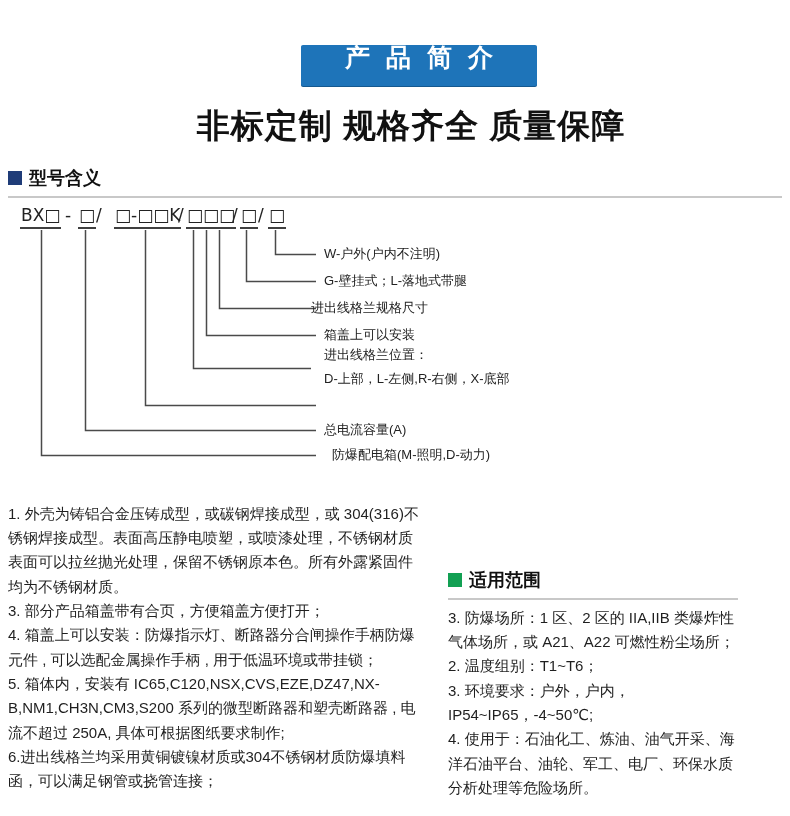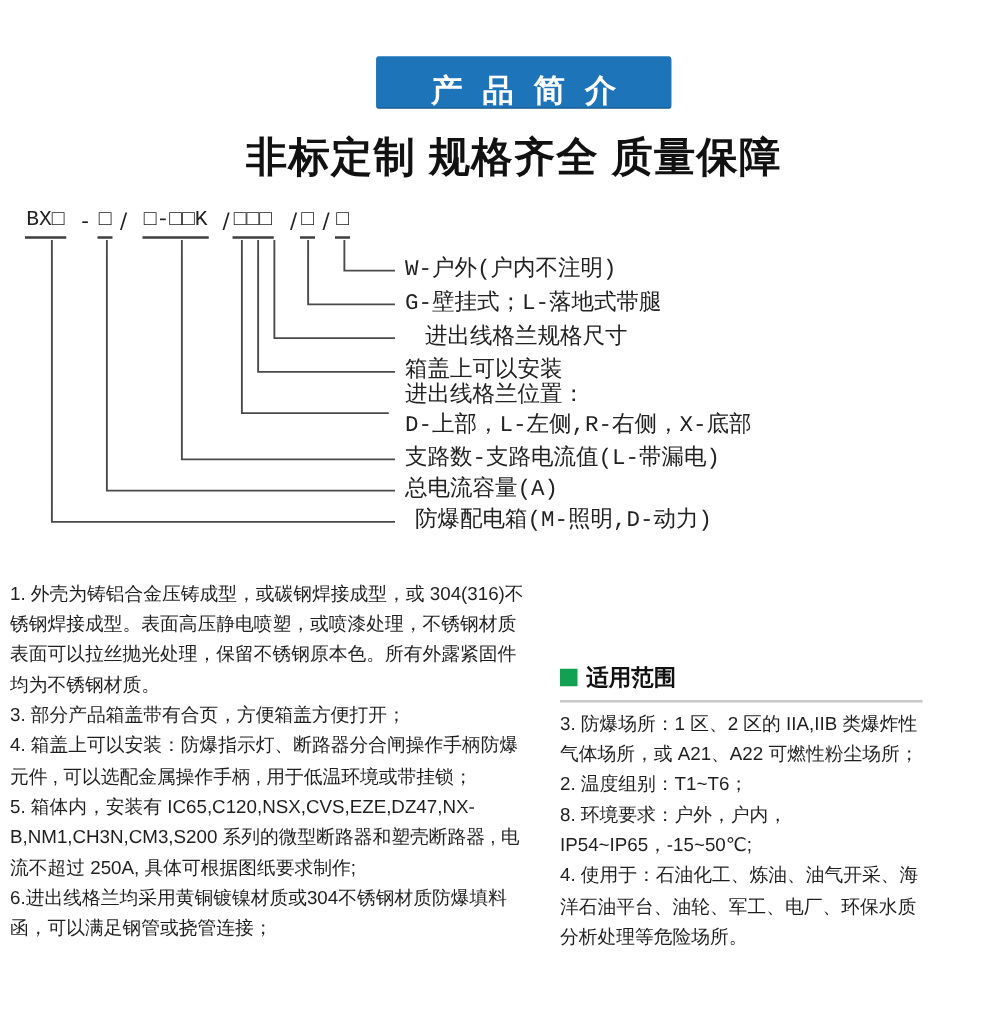--- a/index.html
+++ b/index.html
@@ -8,21 +8,21 @@
     width:790px; height:816px; overflow:hidden;
     font-family:"Liberation Sans","DejaVu Sans",sans-serif;
     color:#1f1f1f;
   }
   .page { width:790px; height:816px; position:relative; }
 
   
   .banner-wrap { margin-top:45px; display:flex; justify-content:center; }
   .banner {
     width:236px; height:41px; background:#1e74b9; border-radius:2px;
-    display:flex; align-items:flex-end; justify-content:center;
+    display:flex; align-items:flex-start; justify-content:center;
     box-shadow:0 1px 0 #15598f;
     margin-left:48px;
   }
   .banner span {
     color:#ffffff; font-size:25px; font-weight:bold;
     letter-spacing:16px; margin-right:-16px; line-height:1;
   }
 
   
   .main-title {
@@ -46,26 +46,26 @@
 
   
   .diagram {
     position:relative; height:265px; margin-top:6px;
     font-family:"DejaVu Sans",sans-serif;
   }
   .diagram svg.connectors { position:absolute; left:0; top:0; }
   .seg {
     position:absolute; top:0; font-size:17px; color:#222;
     border-bottom:2px solid #3f3f3f; padding:0 1px 1px 1px;
-    white-space:nowrap; line-height:22px;font-family:Liberation Mono, monospace;
+    white-space:nowrap; line-height:22px;
   }
   .sep { position:absolute; top:0; font-size:17px; color:#222; line-height:22px; }
   .dlabel {
-    position:absolute; font-size:18px; color:#222; white-space:nowrap;
-    line-height:20px; font-family:Liberation Mono, monospace;
+    position:absolute; font-size:13px; color:#222; white-space:nowrap;
+    line-height:20px; font-family:Liberation Sans, sans-serif;
   }
 
   
   .columns { display:flex; margin-top:27px; align-items:flex-start; }
   .col-left { width:416px; }
   .col-right { width:290px; margin-left:24px; margin-top:72px; }
   .body-text { margin-top:6px; font-size:15px; line-height:1.62; color:#1f1f1f; }
   .body-text p { margin:0; }
 </style>
 </head>
@@ -77,20 +77,24 @@
     <div class="banner">
       <span>产品简介</span>
     </div>
   </div>
 
   <h1 class="main-title">非标定制 规格齐全 质量保障</h1>
 
   <div class="content">
 
     <div class="section-model">
+      <div class="sec-head">
+        <span class="sq navy"></span>
+        <span class="sec-title">型号含义</span>
+      </div>
 
       <div class="diagram">
         <svg class="connectors" width="736" height="265" viewBox="0 0 736 265" fill="none" stroke="#4a4a4a" stroke-width="1.5">
           <path d="M267.5,26 V50.5 H308"></path>
           <path d="M238.5,26 V77.5 H308"></path>
           <path d="M211.5,26 V104.5 H308"></path>
           <path d="M198.5,26 V131.5 H308"></path>
           <path d="M185.5,26 V164.5 H303"></path>
           <path d="M137.5,26 V201.5 H308"></path>
           <path d="M77.5,26 V226.5 H308"></path>
@@ -104,25 +108,24 @@
         <span class="seg" style="left:106px">□-□□K</span>
         <span class="sep" style="left:170px">/</span>
         <span class="seg" style="left:178px">□□□</span>
         <span class="sep" style="left:224px">/</span>
         <span class="seg" style="left:232px">□</span>
         <span class="sep" style="left:250px">/</span>
         <span class="seg" style="left:260px">□</span>
 
         <div class="dlabel" style="left:316px; top:40px">W-户外(户内不注明)</div>
         <div class="dlabel" style="left:316px; top:67px">G-壁挂式；L-落地式带腿</div>
-        <div class="dlabel" style="left:332px; top:94px">进出线格兰规格尺寸</div>
+        <div class="dlabel" style="left:303px; top:94px">进出线格兰规格尺寸</div>
         <div class="dlabel" style="left:316px; top:121px">箱盖上可以安装</div>
         <div class="dlabel" style="left:316px; top:141px">进出线格兰位置：</div>
         <div class="dlabel" style="left:316px; top:165px">D-上部，L-左侧,R-右侧，X-底部</div>
-        <div class="dlabel" style="left:316px; top:191px">支路数-支路电流值(L-带漏电)</div>
         <div class="dlabel" style="left:316px; top:216px">总电流容量(A)</div>
         <div class="dlabel" style="left:324px; top:241px">防爆配电箱(M-照明,D-动力)</div>
       </div>
     </div>
 
     <div class="columns">
 
       <div class="col-left">
         <div class="body-text">
           <p>1. 外壳为铸铝合金压铸成型，或碳钢焊接成型，或 304(316)不锈钢焊接成型。表面高压静电喷塑，或喷漆处理，不锈钢材质表面可以拉丝抛光处理，保留不锈钢原本色。所有外露紧固件均为不锈钢材质。</p>
@@ -135,20 +138,20 @@
       </div>
 
       <div class="col-right">
         <div class="sec-head">
           <span class="sq green"></span>
           <span class="sec-title">适用范围</span>
         </div>
         <div class="body-text">
           <p>3. 防爆场所：1 区、2 区的 IIA,IIB 类爆炸性气体场所，或 A21、A22 可燃性粉尘场所；</p>
           <p>2. 温度组别：T1~T6；</p>
-          <p>8. 环境要求：户外，户内，IP54~IP65，-15~50℃;</p>
+          <p>3. 环境要求：户外，户内，IP54~IP65，-4~50℃;</p>
           <p>4. 使用于：石油化工、炼油、油气开采、海洋石油平台、油轮、军工、电厂、环保水质分析处理等危险场所。</p>
         </div>
       </div>
 
     </div>
   </div>
 </div>
 
 </body></html>

